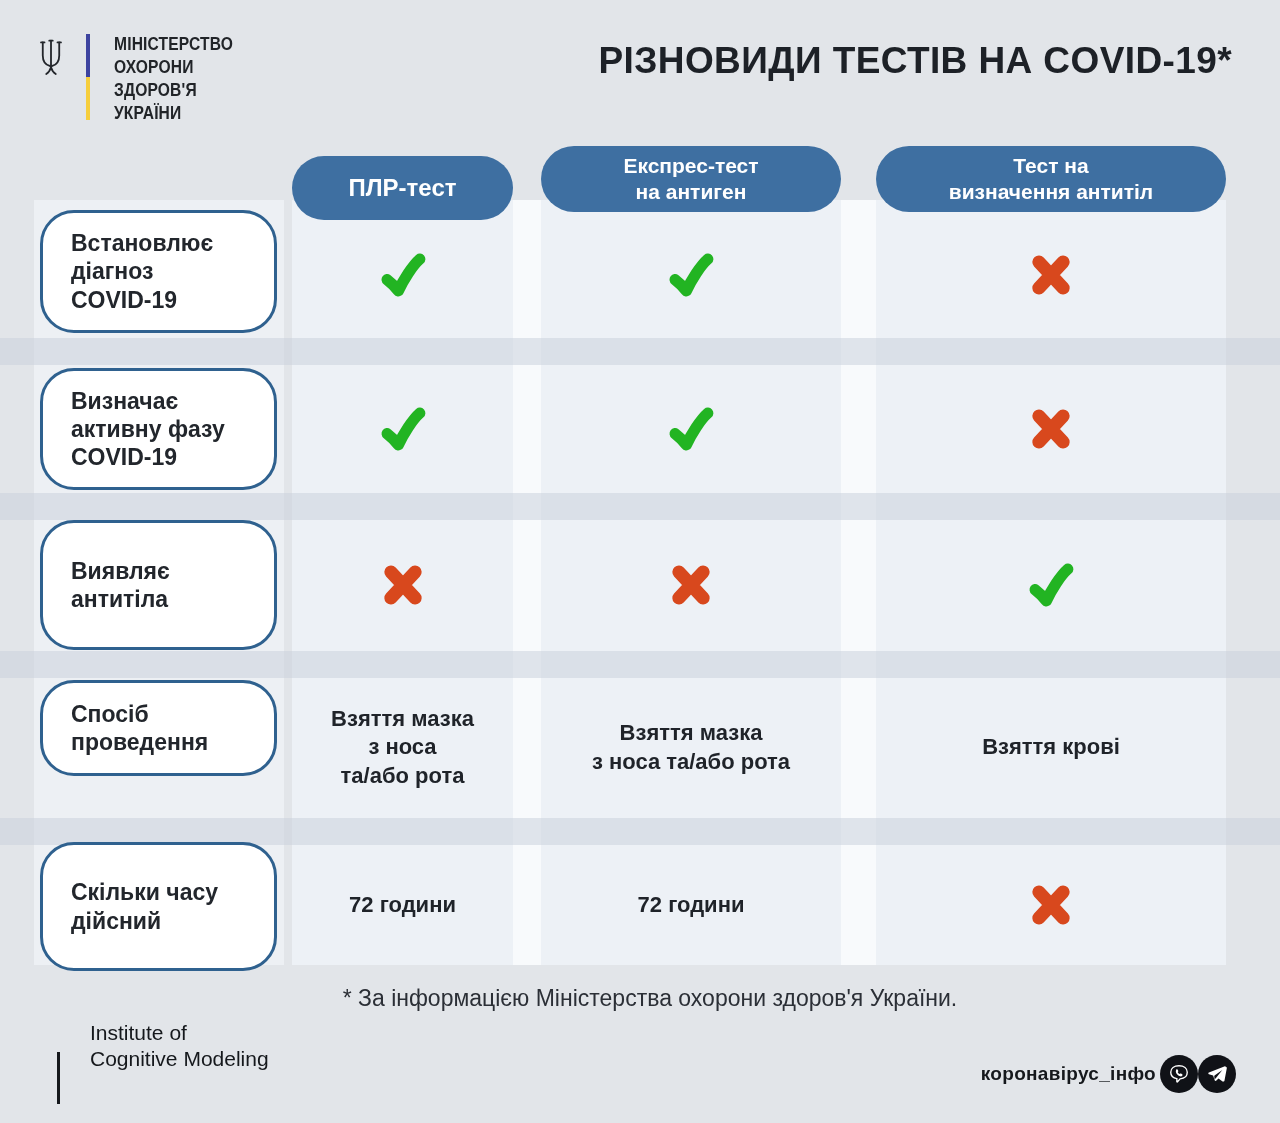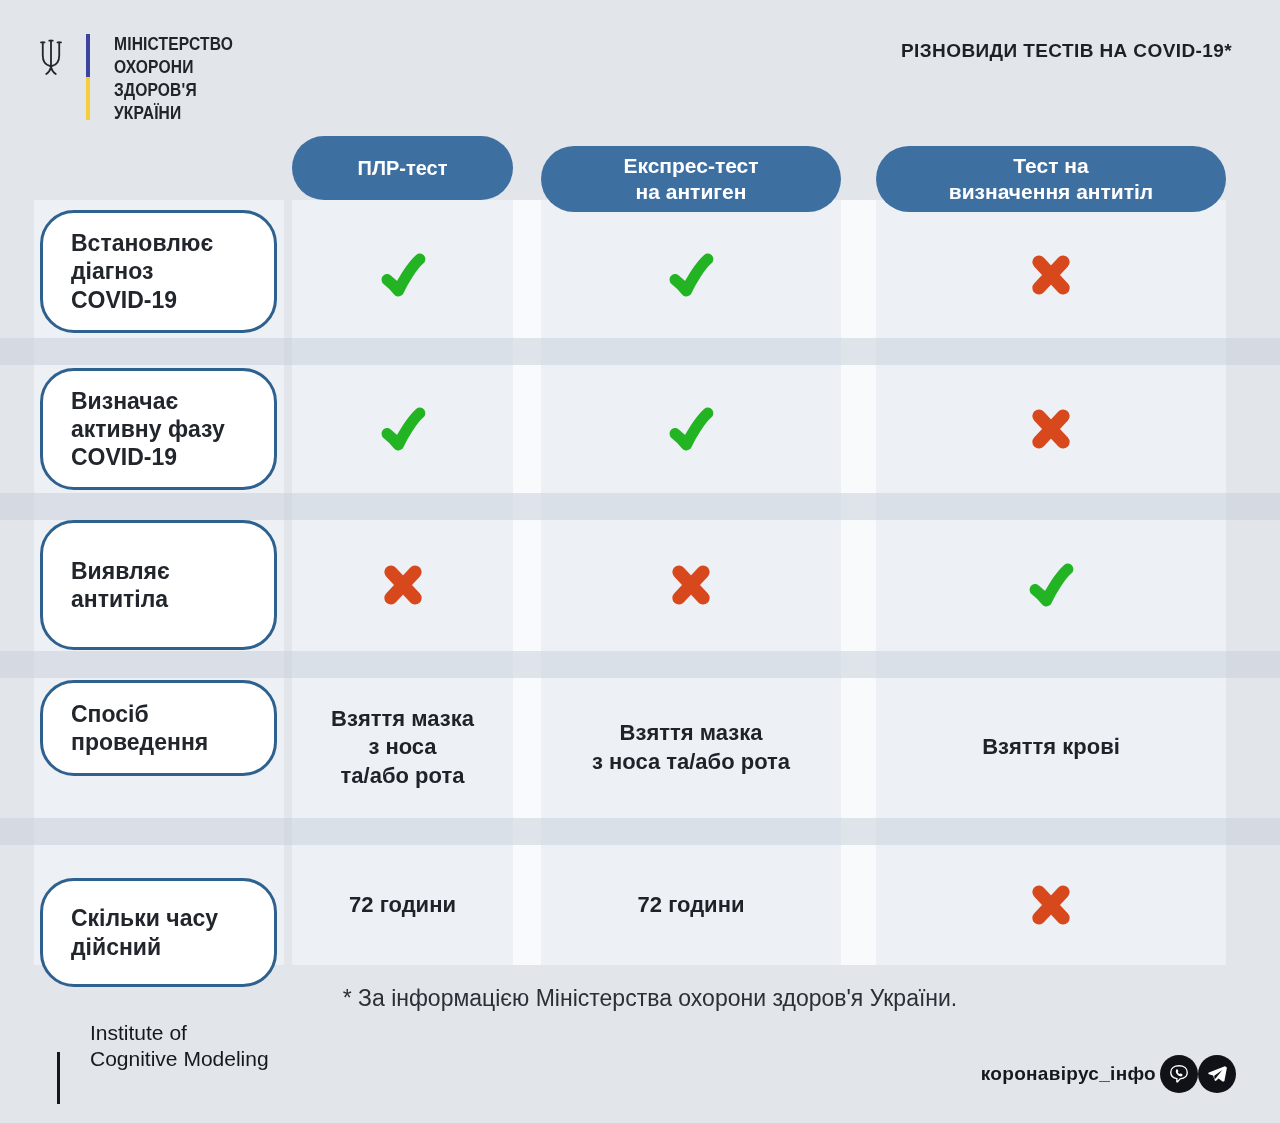--- a/index.html
+++ b/index.html
@@ -7,48 +7,48 @@
   .canvas{position:relative;width:1280px;height:1123px;background:#e2e5e9;overflow:hidden;margin:0 auto;}
 
   
   .logo{position:absolute;left:38px;top:30px;display:flex;align-items:flex-start;gap:16px;}
   .trident{width:26px;height:44px;margin-top:6px;}
   .flagbar{width:4px;height:86px;margin-left:6px;margin-top:4px;display:flex;flex-direction:column;}
   .flagbar .blue{flex:1;background:#3d44a0;}
   .flagbar .yellow{flex:1;background:#f6ce3c;}
   .ministry{margin-left:8px;margin-top:2px;font-size:19px;font-weight:bold;line-height:23px;
             color:#212428;white-space:pre-line;transform:scaleX(0.82);transform-origin:left top;letter-spacing:.2px;}
-  .title{position:absolute;top:40px;right:48px;font-size:19px;font-weight:bold;color:#1d2127;letter-spacing:.4px;}
+  .title{position:absolute;top:40px;right:48px;font-size:37px;font-weight:bold;color:#1d2127;letter-spacing:.4px;}
 
   
   .backdrop{position:absolute;left:292px;top:200px;width:934px;height:765px;background:#f8fafc;}
   .stripe{position:absolute;top:200px;height:765px;background:#edf1f6;}
   .stripe.c1{left:292px;width:221px;}
   .stripe.c2{left:541px;width:300px;}
   .stripe.c3{left:876px;width:350px;}
   .label-stripe{position:absolute;left:34px;top:200px;width:250px;height:765px;background:#edf0f4;}
   .band{position:absolute;left:0;width:1280px;height:27px;background:rgba(203,210,221,0.55);}
   .band.b1{top:338px;} .band.b2{top:493px;} .band.b3{top:651px;} .band.b4{top:818px;}
 
   
   .pill{position:absolute;background:#3e6fa1;border-radius:34px;color:#fff;font-weight:bold;
         display:flex;align-items:center;justify-content:center;text-align:center;white-space:pre-line;}
-  .pill.p1{left:292px;top:136px;width:221px;height:64px;font-size:20px;}
+  .pill.p1{left:292px;top:156px;width:221px;height:64px;font-size:24px;}
   .pill.p2{left:541px;top:146px;width:300px;height:66px;font-size:21px;line-height:26px;}
   .pill.p3{left:876px;top:146px;width:350px;height:66px;font-size:21px;line-height:26px;}
 
   
   .rowlabel{position:absolute;left:40px;width:237px;background:#ffffff;border:3px solid #2f618f;border-radius:34px;
             box-sizing:border-box;display:flex;align-items:center;padding-left:28px;
             font-size:23px;font-weight:bold;color:#22262c;line-height:1.22;white-space:pre-line;}
   .rowlabel.b1{top:210px;height:123px;}
   .rowlabel.b2{top:368px;height:122px;}
   .rowlabel.b3{top:520px;height:130px;}
   .rowlabel.b4{top:680px;height:96px;}
-  .rowlabel.b5{top:842px;height:109px;margin-top:36px;}
+  .rowlabel.b5{top:842px;height:129px;}
 
   
   .cell{position:absolute;display:flex;align-items:center;justify-content:center;text-align:center;}
   .cell.c1{left:292px;width:221px;}
   .cell.c2{left:541px;width:300px;}
   .cell.c3{left:876px;width:350px;}
   .cell.r1{top:212px;height:126px;}
   .cell.r2{top:365px;height:127px;}
   .cell.r3{top:519px;height:131px;}
   .cell.r4{top:677px;height:141px;}

